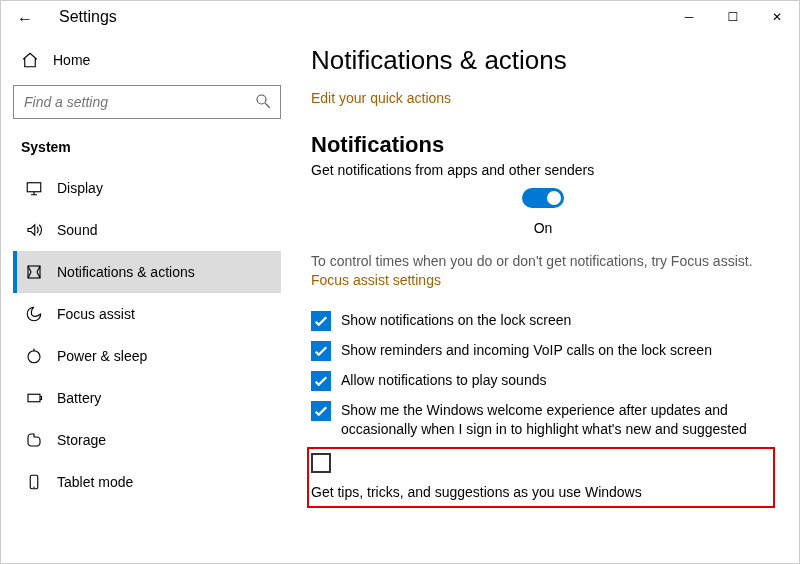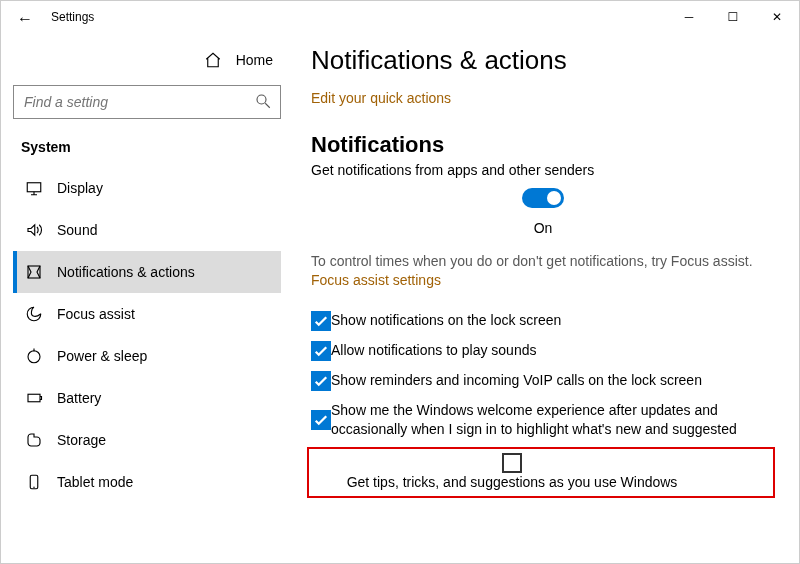--- a/index.html
+++ b/index.html
@@ -1,44 +1,44 @@
 <!DOCTYPE html>
 <html><head>
   <meta charset="utf-8">
   <style>
     * { box-sizing: border-box; margin: 0; padding: 0; }
     body { font-family: "Segoe UI", Arial, sans-serif; font-size: 14px; color: #000; background: #fff; width: 800px; height: 564px; overflow: hidden; border: 1px solid #ccc; }
     .titlebar { height: 32px; display: flex; align-items: center; padding-left: 10px; }
     .titlebar .back { width: 28px; text-align: center; font-size: 16px; }
-    .titlebar .title { margin-left: 12px; font-size: 12px; }
+    .titlebar .title { margin-left: 20px; font-size: 16px; }
     .winbtns { margin-left: auto; display: flex; }
     .winbtn { width: 44px; height: 32px; display: flex; align-items: center; justify-content: center; font-size: 12px; }
     .wrap { display: flex; height: calc(100% - 32px); }
     .sidebar { width: 292px; padding: 8px 12px 0 12px; }
-    .home { display: flex; align-items: center; gap: 14px; padding: 10px 8px; justify-content: flex-end; }
+    .home { display: flex; align-items: center; gap: 14px; padding: 10px 8px; }
     .home .icon { width: 18px; height: 18px; }
     .search { margin-top: 6px; border: 1px solid #888; height: 34px; display: flex; align-items: center; padding: 0 10px; gap: 48px; }
     .search input { flex: 1; border: none; outline: none; font-size: 14px; background: transparent; font-style: italic; color: #555; }
     .search .sicon { font-size: 14px; color: #555; }
     .category { font-weight: 600; margin: 20px 8px 12px 8px; }
     .navlist { list-style: none; }
     .navitem { display: flex; align-items: center; gap: 14px; padding: 12px 8px; border-left: 4px solid transparent; cursor: default; }
     .navitem.sel { background: #dcdcdc; border-left-color: #0078d4; }
     .navitem .icon { width: 18px; height: 18px; color: #000; flex-shrink: 0; }
     .main { flex: 1; padding: 12px 24px 0 18px; overflow: hidden; }
     .h1 { font-size: 26px; font-weight: 400; margin-bottom: 14px; }
     .link { color: #a16207; }
     .h2 { font-size: 22px; font-weight: 700; margin: 26px 0 4px 0; }
     .desc { margin-bottom: 10px; }
     .toggle { display: flex; align-items: center; gap: 12px; margin-bottom: 16px; flex-direction: column; }
     .tog { width: 42px; height: 20px; background: #0078d4; border-radius: 10px; position: relative; }
     .tog::after { content: ""; position: absolute; right: 3px; top: 3px; width: 14px; height: 14px; background: #fff; border-radius: 50%; }
     .grey { color: #595959; line-height: 1.4; }
     .opts { margin-top: 18px; }
-    .opt { display: flex; align-items: center; padding: 5px 0; line-height: 1.4; }
+    .opt { display: flex; align-items: flex-start; gap: 10px; padding: 5px 0; line-height: 1.4; }
     .cb { width: 20px; height: 20px; flex-shrink: 0; display: flex; align-items: center; justify-content: center; }
     .cb.checked { background: #0078d4; color: #fff; }
     .cb.unchecked { border: 2px solid #333; }
     .highlight { border: 2px solid #d00; margin-top: 2px; padding: 4px 0 4px 2px; margin-left: -4px; padding-right: 60px; flex-direction: column; }
     svg { width: 18px; height: 18px; stroke: currentColor; fill: none; stroke-width: 1.5; }
   </style>
 </head>
 <body>
 
 <div class="titlebar">
@@ -144,29 +144,29 @@
             </svg>
           </div>
           <div>Show notifications on the lock screen</div>
         </div>
         <div class="opt">
           <div class="cb checked">
             <svg viewBox="0 0 24 24" style="stroke:#fff;stroke-width:3">
               <path d="M5 13l4 4L19 7"></path>
             </svg>
           </div>
-          <div>Allow notifications to play sounds</div>
+          <div>Show reminders and incoming VoIP calls on the lock screen</div>
         </div>
         <div class="opt">
           <div class="cb checked">
             <svg viewBox="0 0 24 24" style="stroke:#fff;stroke-width:3">
               <path d="M5 13l4 4L19 7"></path>
             </svg>
           </div>
-          <div>Show reminders and incoming VoIP calls on the lock screen</div>
+          <div>Allow notifications to play sounds</div>
         </div>
         <div class="opt">
           <div class="cb checked">
             <svg viewBox="0 0 24 24" style="stroke:#fff;stroke-width:3">
               <path d="M5 13l4 4L19 7"></path>
             </svg>
           </div>
           <div>Show me the Windows welcome experience after updates and occasionally when I sign in to highlight what's new and suggested</div>
         </div>
         <div class="opt highlight">

